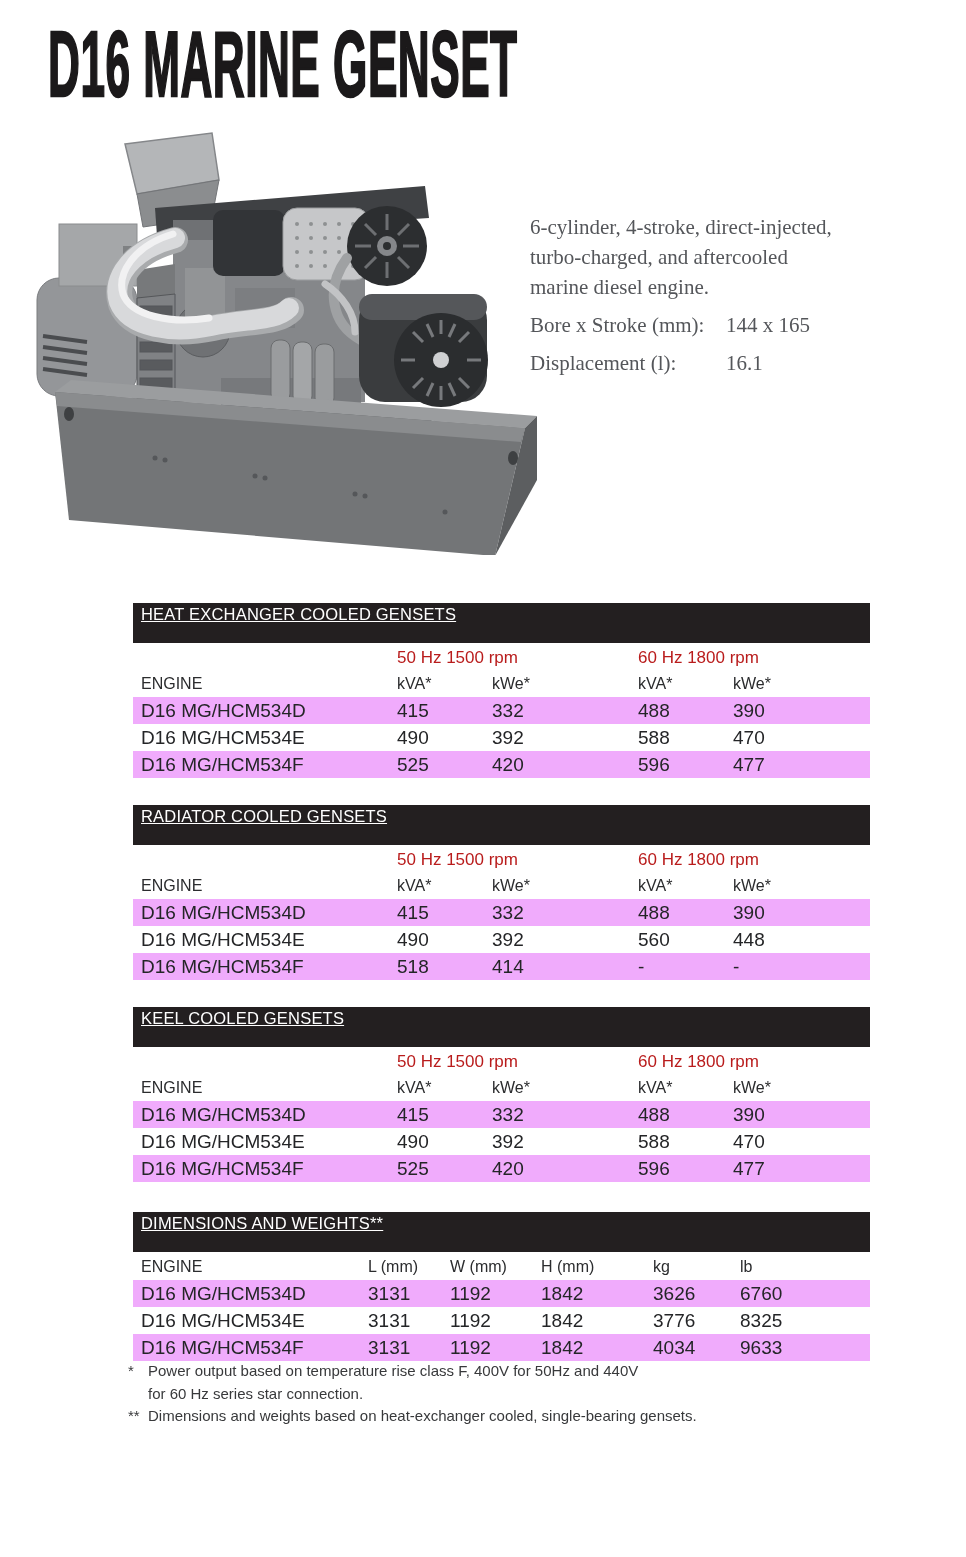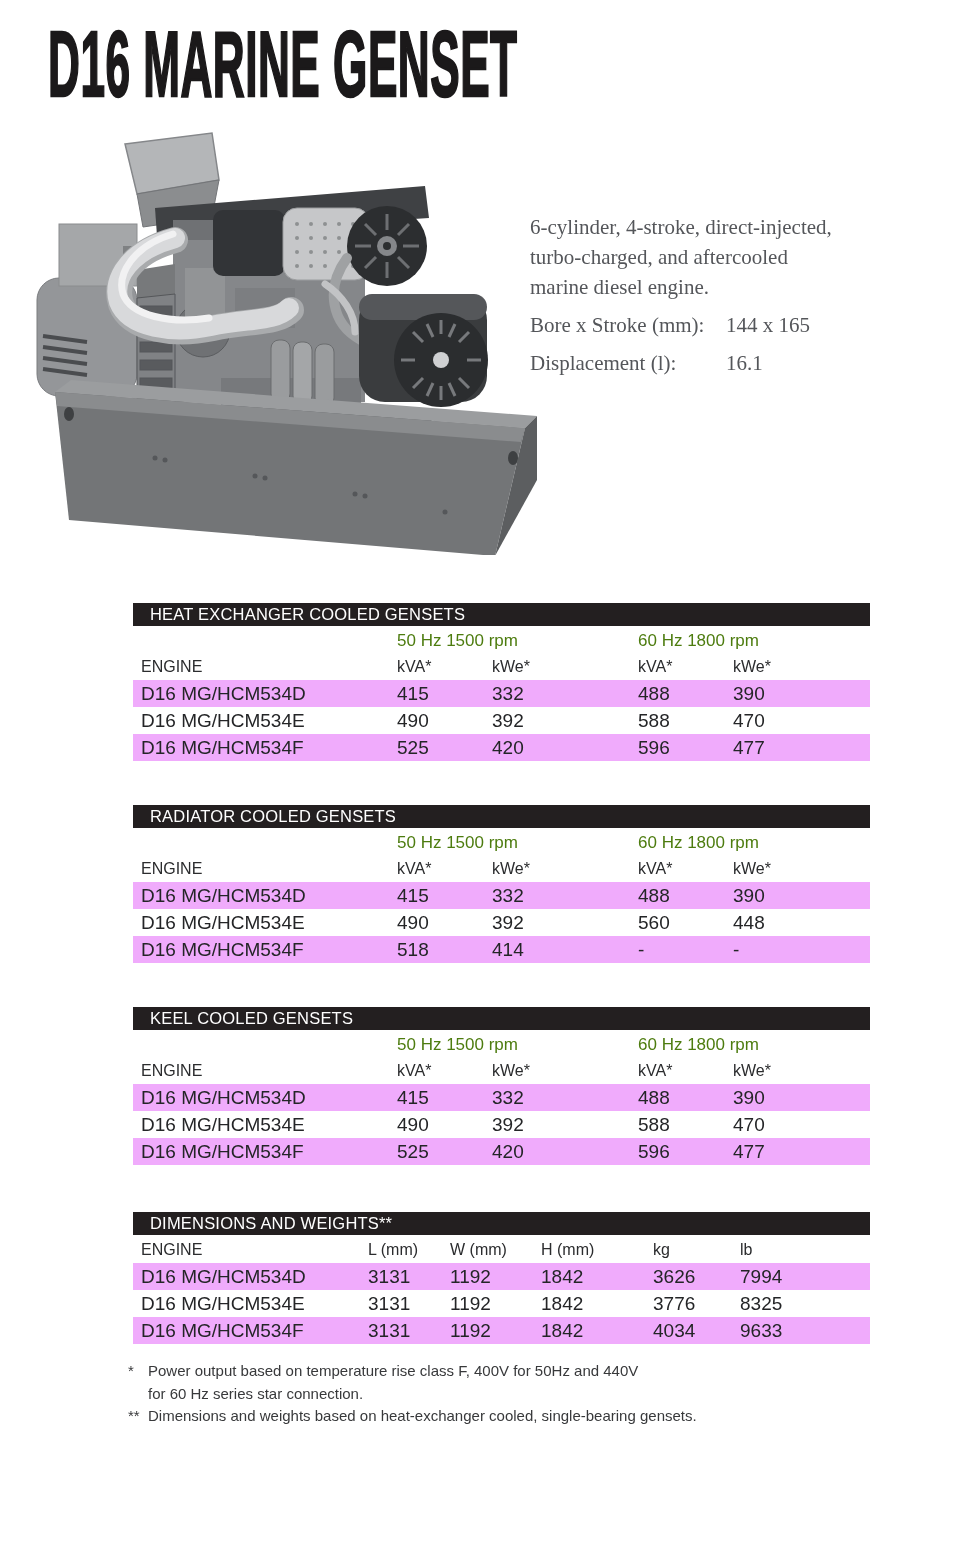--- a/index.html
+++ b/index.html
@@ -24,24 +24,24 @@
   
   .photo{position:absolute;left:25px;top:128px;width:515px;height:427px;}
   
   .desc{position:absolute;left:530px;top:212px;width:360px;color:#54565a;font-family:Liberation Serif, serif;}
   .desc-line{font-size:21px;line-height:30px;}
   .spec-row{margin-top:8px;font-size:21px;line-height:30px;}
   .spec-label{display:inline-block;width:196px;}
   
   .tbl{position:absolute;left:133px;width:737px;}
   .tbl-bar{
-    height:23px;line-height:23px;background:#231f20;color:#ffffff;
-    font-size:16.5px;padding-left:17px;letter-spacing:.2px;
+    height:40px;line-height:23px;background:#231f20;color:#ffffff;
+    font-size:16.5px;padding-left:8px;letter-spacing:.2px;text-decoration:underline;
   }
-  .tbl-freq{position:relative;height:26px;line-height:30px;font-size:17px;color:#4d7c0f;}
+  .tbl-freq{position:relative;height:26px;line-height:30px;font-size:17px;color:#b91c1c;}
   .tbl-head{position:relative;height:28px;line-height:30px;font-size:16px;color:#2b2c2e;}
   .tbl-row{position:relative;height:27px;line-height:27px;font-size:19px;color:#242527;}
   .tbl-row.hl{background:#f0abfc;}
   .cell-engine{position:absolute;left:8px;top:0;}
   .cell-abs{position:absolute;top:0;}
   
   .pcol0{left:8px;} .pcol1{left:264px;} .pcol2{left:359px;} .pcol3{left:505px;} .pcol4{left:600px;}
   .freq0{left:264px;} .freq1{left:505px;}
   
   .dcol0{left:8px;} .dcol1{left:235px;} .dcol2{left:317px;} .dcol3{left:408px;} .dcol4{left:520px;} .dcol5{left:607px;}
@@ -325,21 +325,21 @@
           <span class="cell-abs dcol3">H (mm)</span>
           <span class="cell-abs dcol4">kg</span>
           <span class="cell-abs dcol5">lb</span>
         </div>
         <div class="tbl-row hl">
           <span class="cell-engine">D16 MG/HCM534D</span>
           <span class="cell-abs dcol1">3131</span>
           <span class="cell-abs dcol2">1192</span>
           <span class="cell-abs dcol3">1842</span>
           <span class="cell-abs dcol4">3626</span>
-          <span class="cell-abs dcol5">7994</span>
+          <span class="cell-abs dcol5">6760</span>
         </div>
         <div class="tbl-row">
           <span class="cell-engine">D16 MG/HCM534E</span>
           <span class="cell-abs dcol1">3131</span>
           <span class="cell-abs dcol2">1192</span>
           <span class="cell-abs dcol3">1842</span>
           <span class="cell-abs dcol4">3776</span>
           <span class="cell-abs dcol5">8325</span>
         </div>
         <div class="tbl-row hl">

